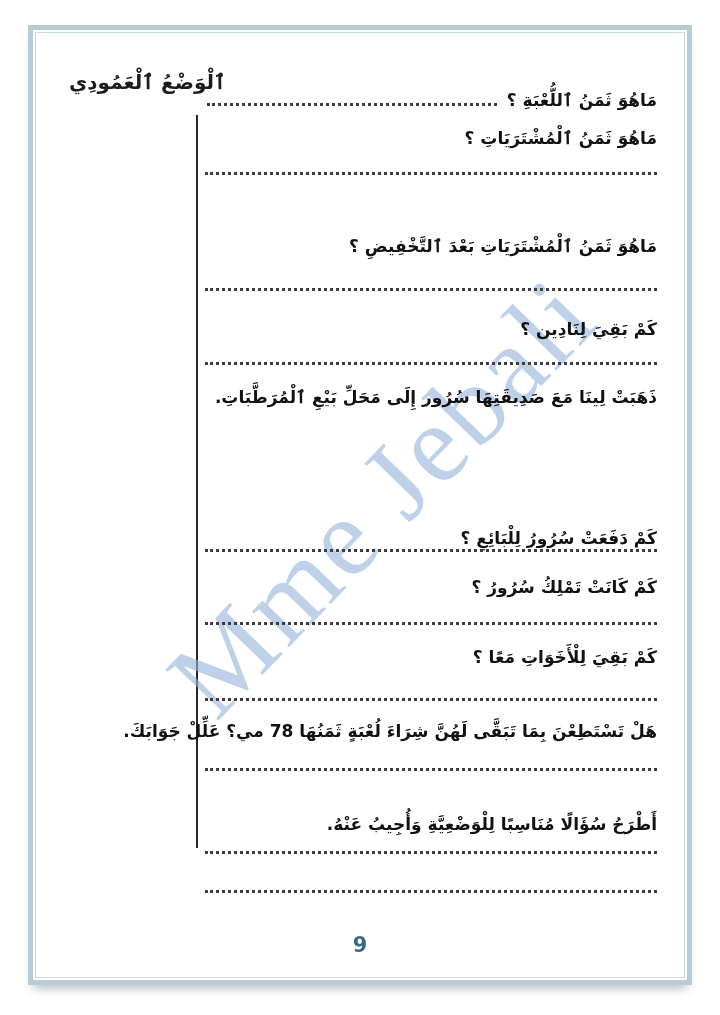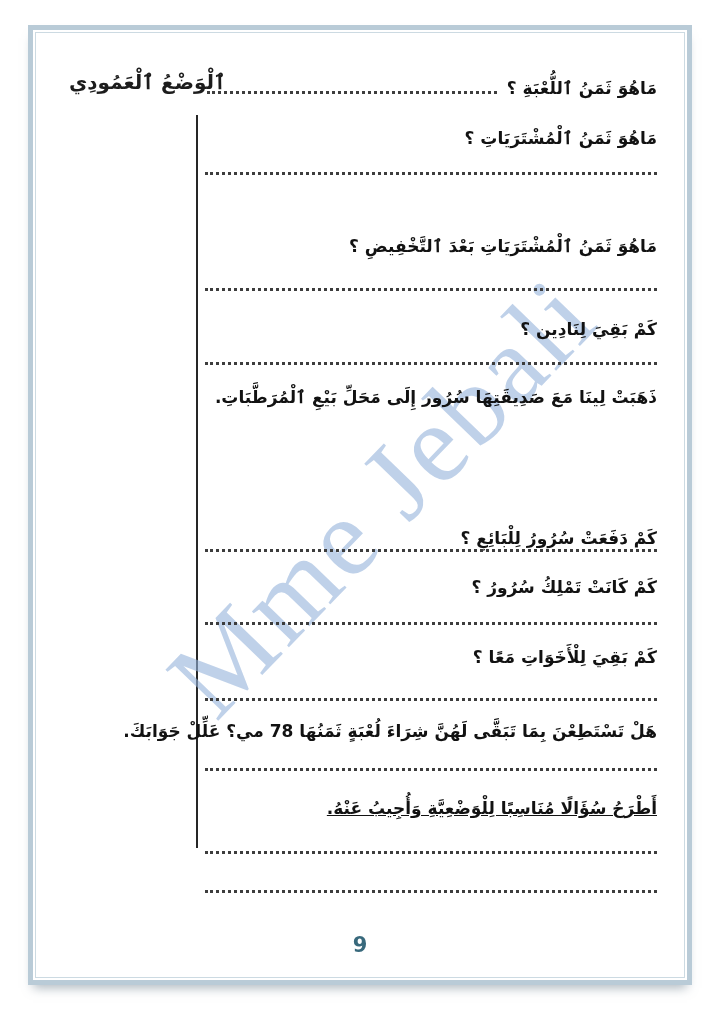--- a/index.html
+++ b/index.html
@@ -45,40 +45,40 @@
     position: absolute; left: 172px; right: 30px; height: 0;
     border-top: 3px dotted #3d3d3d; z-index: 2;
   }
 
   .row-flex { display: flex; align-items: flex-end; }
   .row-flex .q { white-space: nowrap; }
   .row-flex .fill-dots { flex: 1; border-bottom: 3px dotted #3d3d3d;
                          margin: 0 10px 5px 2px; min-width: 40px; }
 
   
-  .r0  { top: 48px;  }
+  .r0  { top: 60px;  }
   .r1  { top: 98px;  }
   .d2  { top: 142px; }
   .r3  { top: 168px; }
   .r4  { top: 206px; }
   .d5  { top: 258px; }
   .r6  { top: 289px; }
   .d7  { top: 332px; }
   .r8  { top: 357px; }
   .r9  { top: 397px; }
   .r10 { top: 434px; }
   .r11 { top: 498px; }
   .d12 { top: 519px; }
   .r13 { top: 547px; }
   .d14 { top: 592px; }
   .r15 { top: 617px; }
   .d16 { top: 668px; }
   .r17 { top: 691px; }
   .d18 { top: 738px; }
-  .r19 { top: 768px; text-decoration: underline; }
+  .r19 { top: 784px; }
   .d20 { top: 821px; }
   .d21 { top: 860px; }
 
   .page-number {
     position: absolute; left: 0; right: 0; top: 903px; text-align: center;
     font-size: 21px; font-weight: 700; color: #38697c; z-index: 2;
   }
 </style>
 </head>
 <body>

